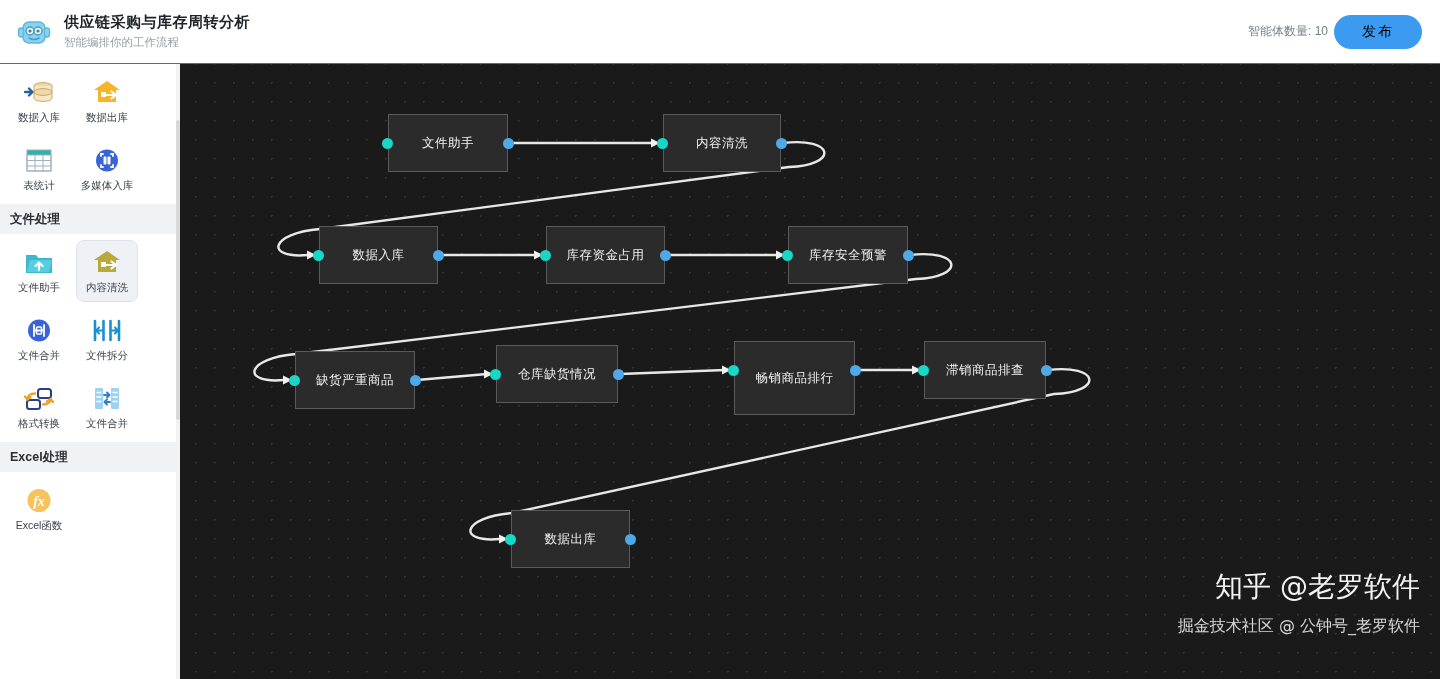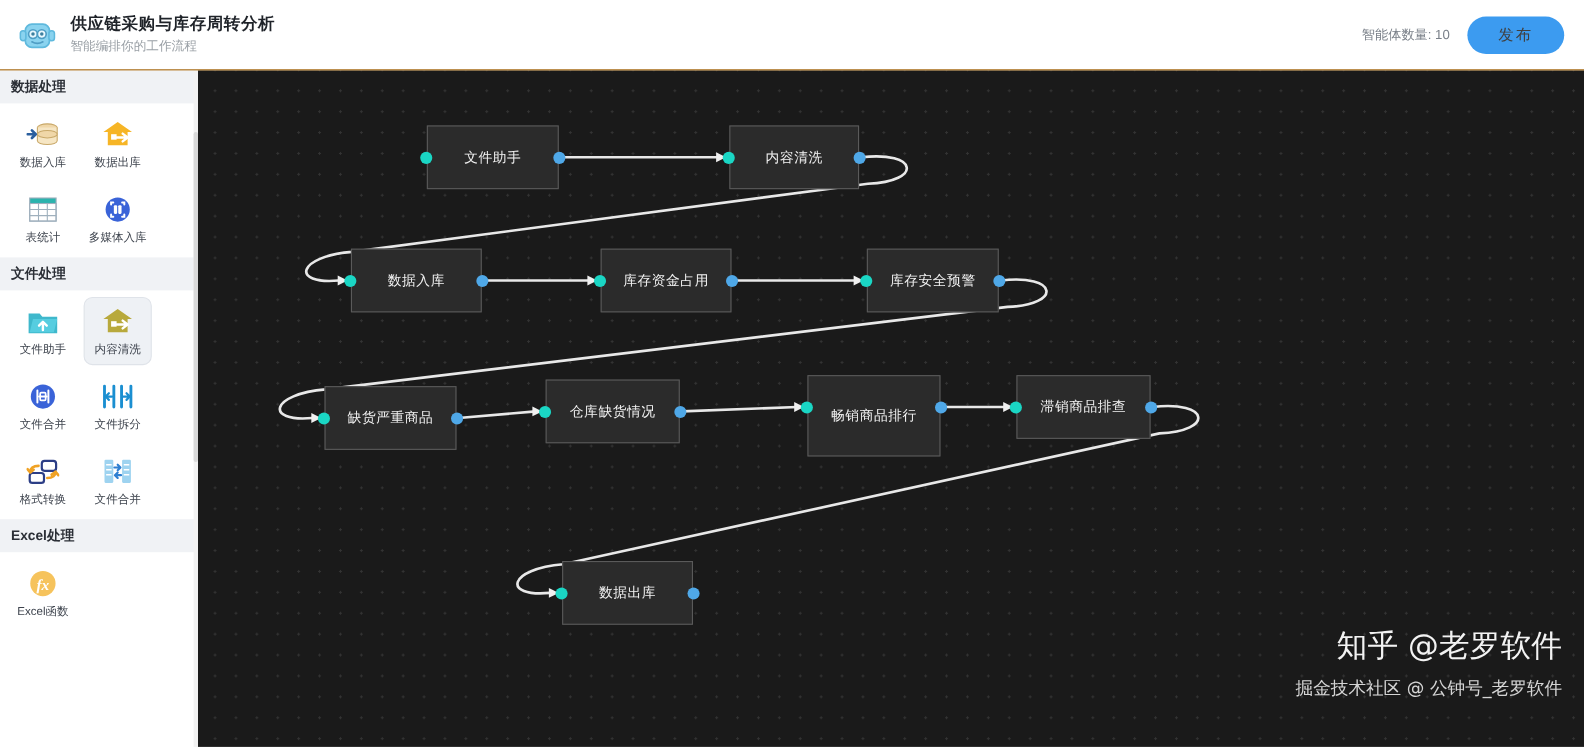--- a/index.html
+++ b/index.html
@@ -27,25 +27,25 @@
   }
   .title-block { margin-left: 8px; display: flex; flex-direction: column; justify-content: center; }
   .app-title {
     font-size: 15px; font-weight: bold; color: #1f2329;
     letter-spacing: .5px; line-height: 20px;
   }
   .app-subtitle {
     font-size: 11.5px; color: #9aa0a6; line-height: 18px; margin-top: 1px;
   }
   .header-right {
-    margin-left: auto; display: flex; align-items: center; gap: 16px; padding-right: 18px; justify-content: flex-end;
+    margin-left: auto; display: flex; align-items: center; gap: 6px; padding-right: 18px; justify-content: flex-end;
   }
   .agent-count { font-size: 12px; color: #7a8089; }
   .publish-btn {
-    background: #3c9bf0; color: #404040;
+    background: #3c9bf0; color: #000000;
     font-size: 14px; border: none; border-radius: 18px;
     padding: 8px 28px; cursor: pointer; letter-spacing: 2px;
   }
 
   
   .sidebar {
     position: absolute; top: 64px; left: 0;
     width: 180px; height: 615px;
     background: #ffffff;
     border-right: 1px solid #e4e6eb;
@@ -147,21 +147,20 @@
       <div class="app-title">供应链采购与库存周转分析</div>
       <div class="app-subtitle">智能编排你的工作流程</div>
     </div>
     <div class="header-right">
       <span class="agent-count">智能体数量: 10</span>
       <button class="publish-btn">发布</button>
     </div>
   </div>
 
   <div class="sidebar" id="sidebar">
-      <div class="section-head">数据处理</div>
       <div class="tool-grid">
         <div class="tool-card">
           <div class="ic">
             <svg width="30" height="28" viewBox="0 0 30 28">
               <ellipse cx="19" cy="7" rx="9" ry="3.4" fill="#f0d7a8" stroke="#c9a96a" stroke-width="1"></ellipse>
               <path d="M10 7v12c0 1.9 4 3.4 9 3.4s9-1.5 9-3.4V7" fill="#f6e6c4" stroke="#c9a96a" stroke-width="1"></path>
               <ellipse cx="19" cy="13" rx="9" ry="3.4" fill="#f0d7a8" stroke="#c9a96a" stroke-width="1"></ellipse>
               <path d="M1 13h7M5 9.5l3.5 3.5L5 16.5" stroke="#2b5f9e" stroke-width="2.4" fill="none" stroke-linecap="round" stroke-linejoin="round"></path>
             </svg>
           </div>

